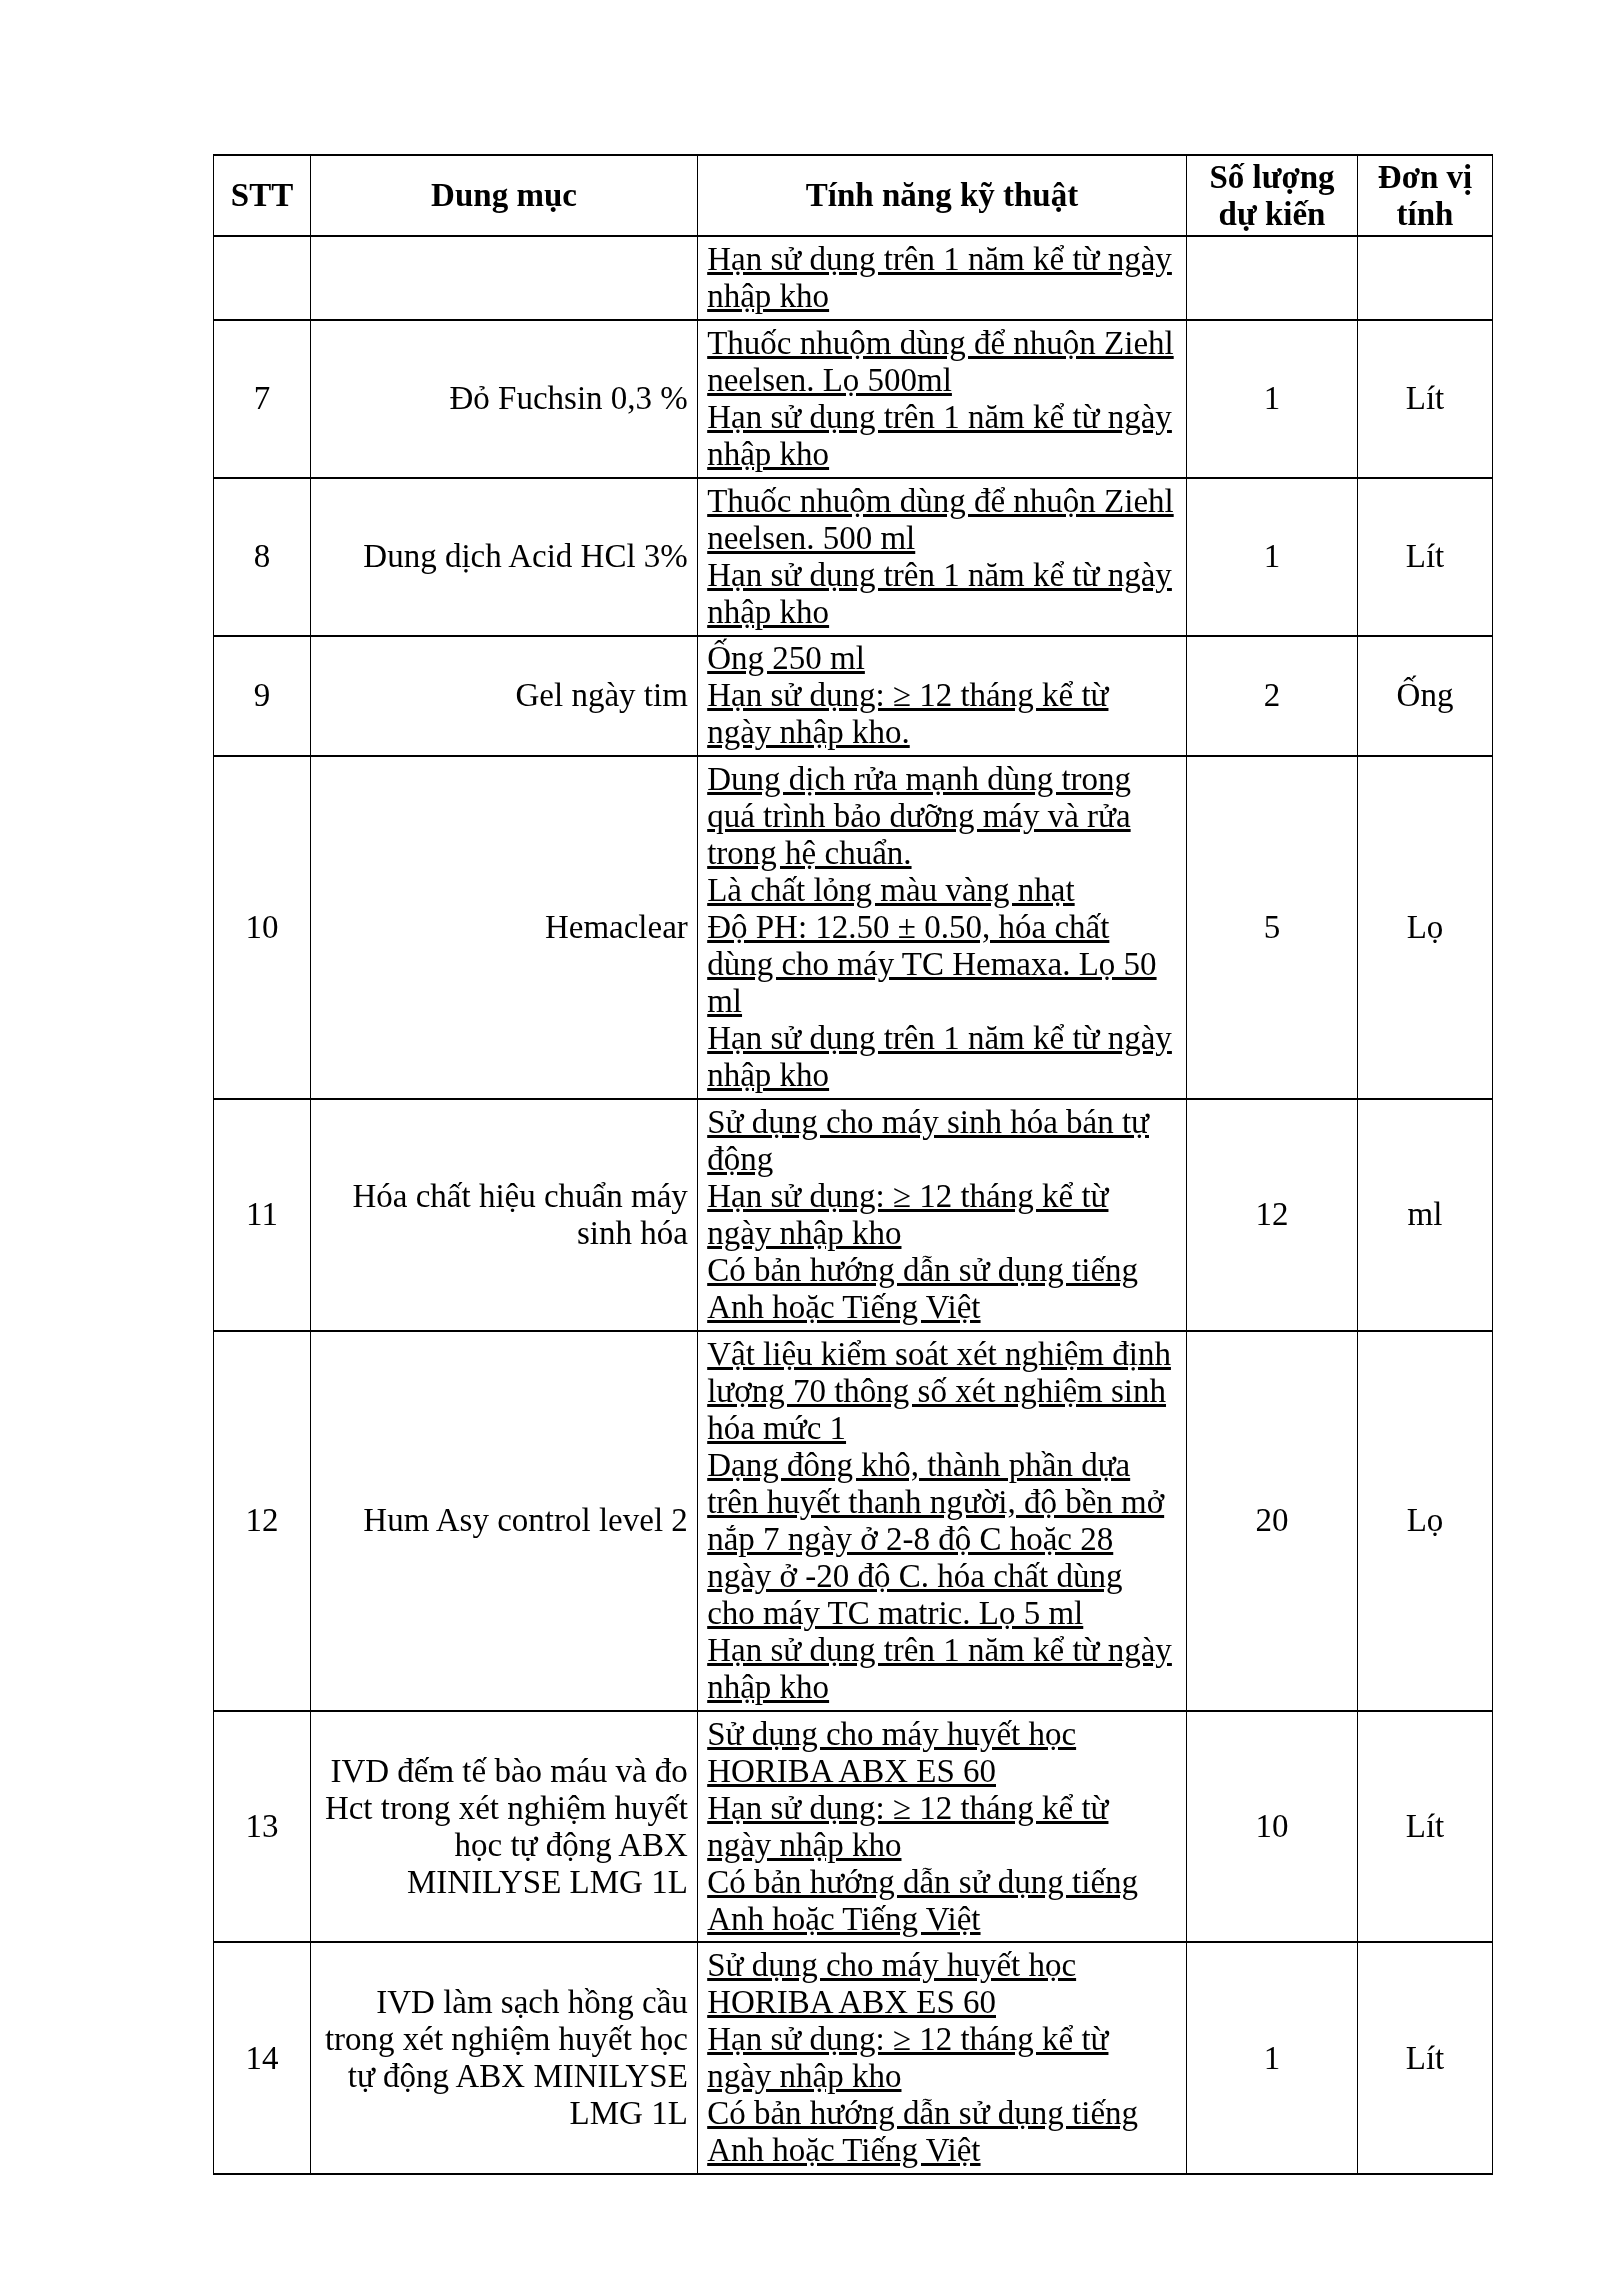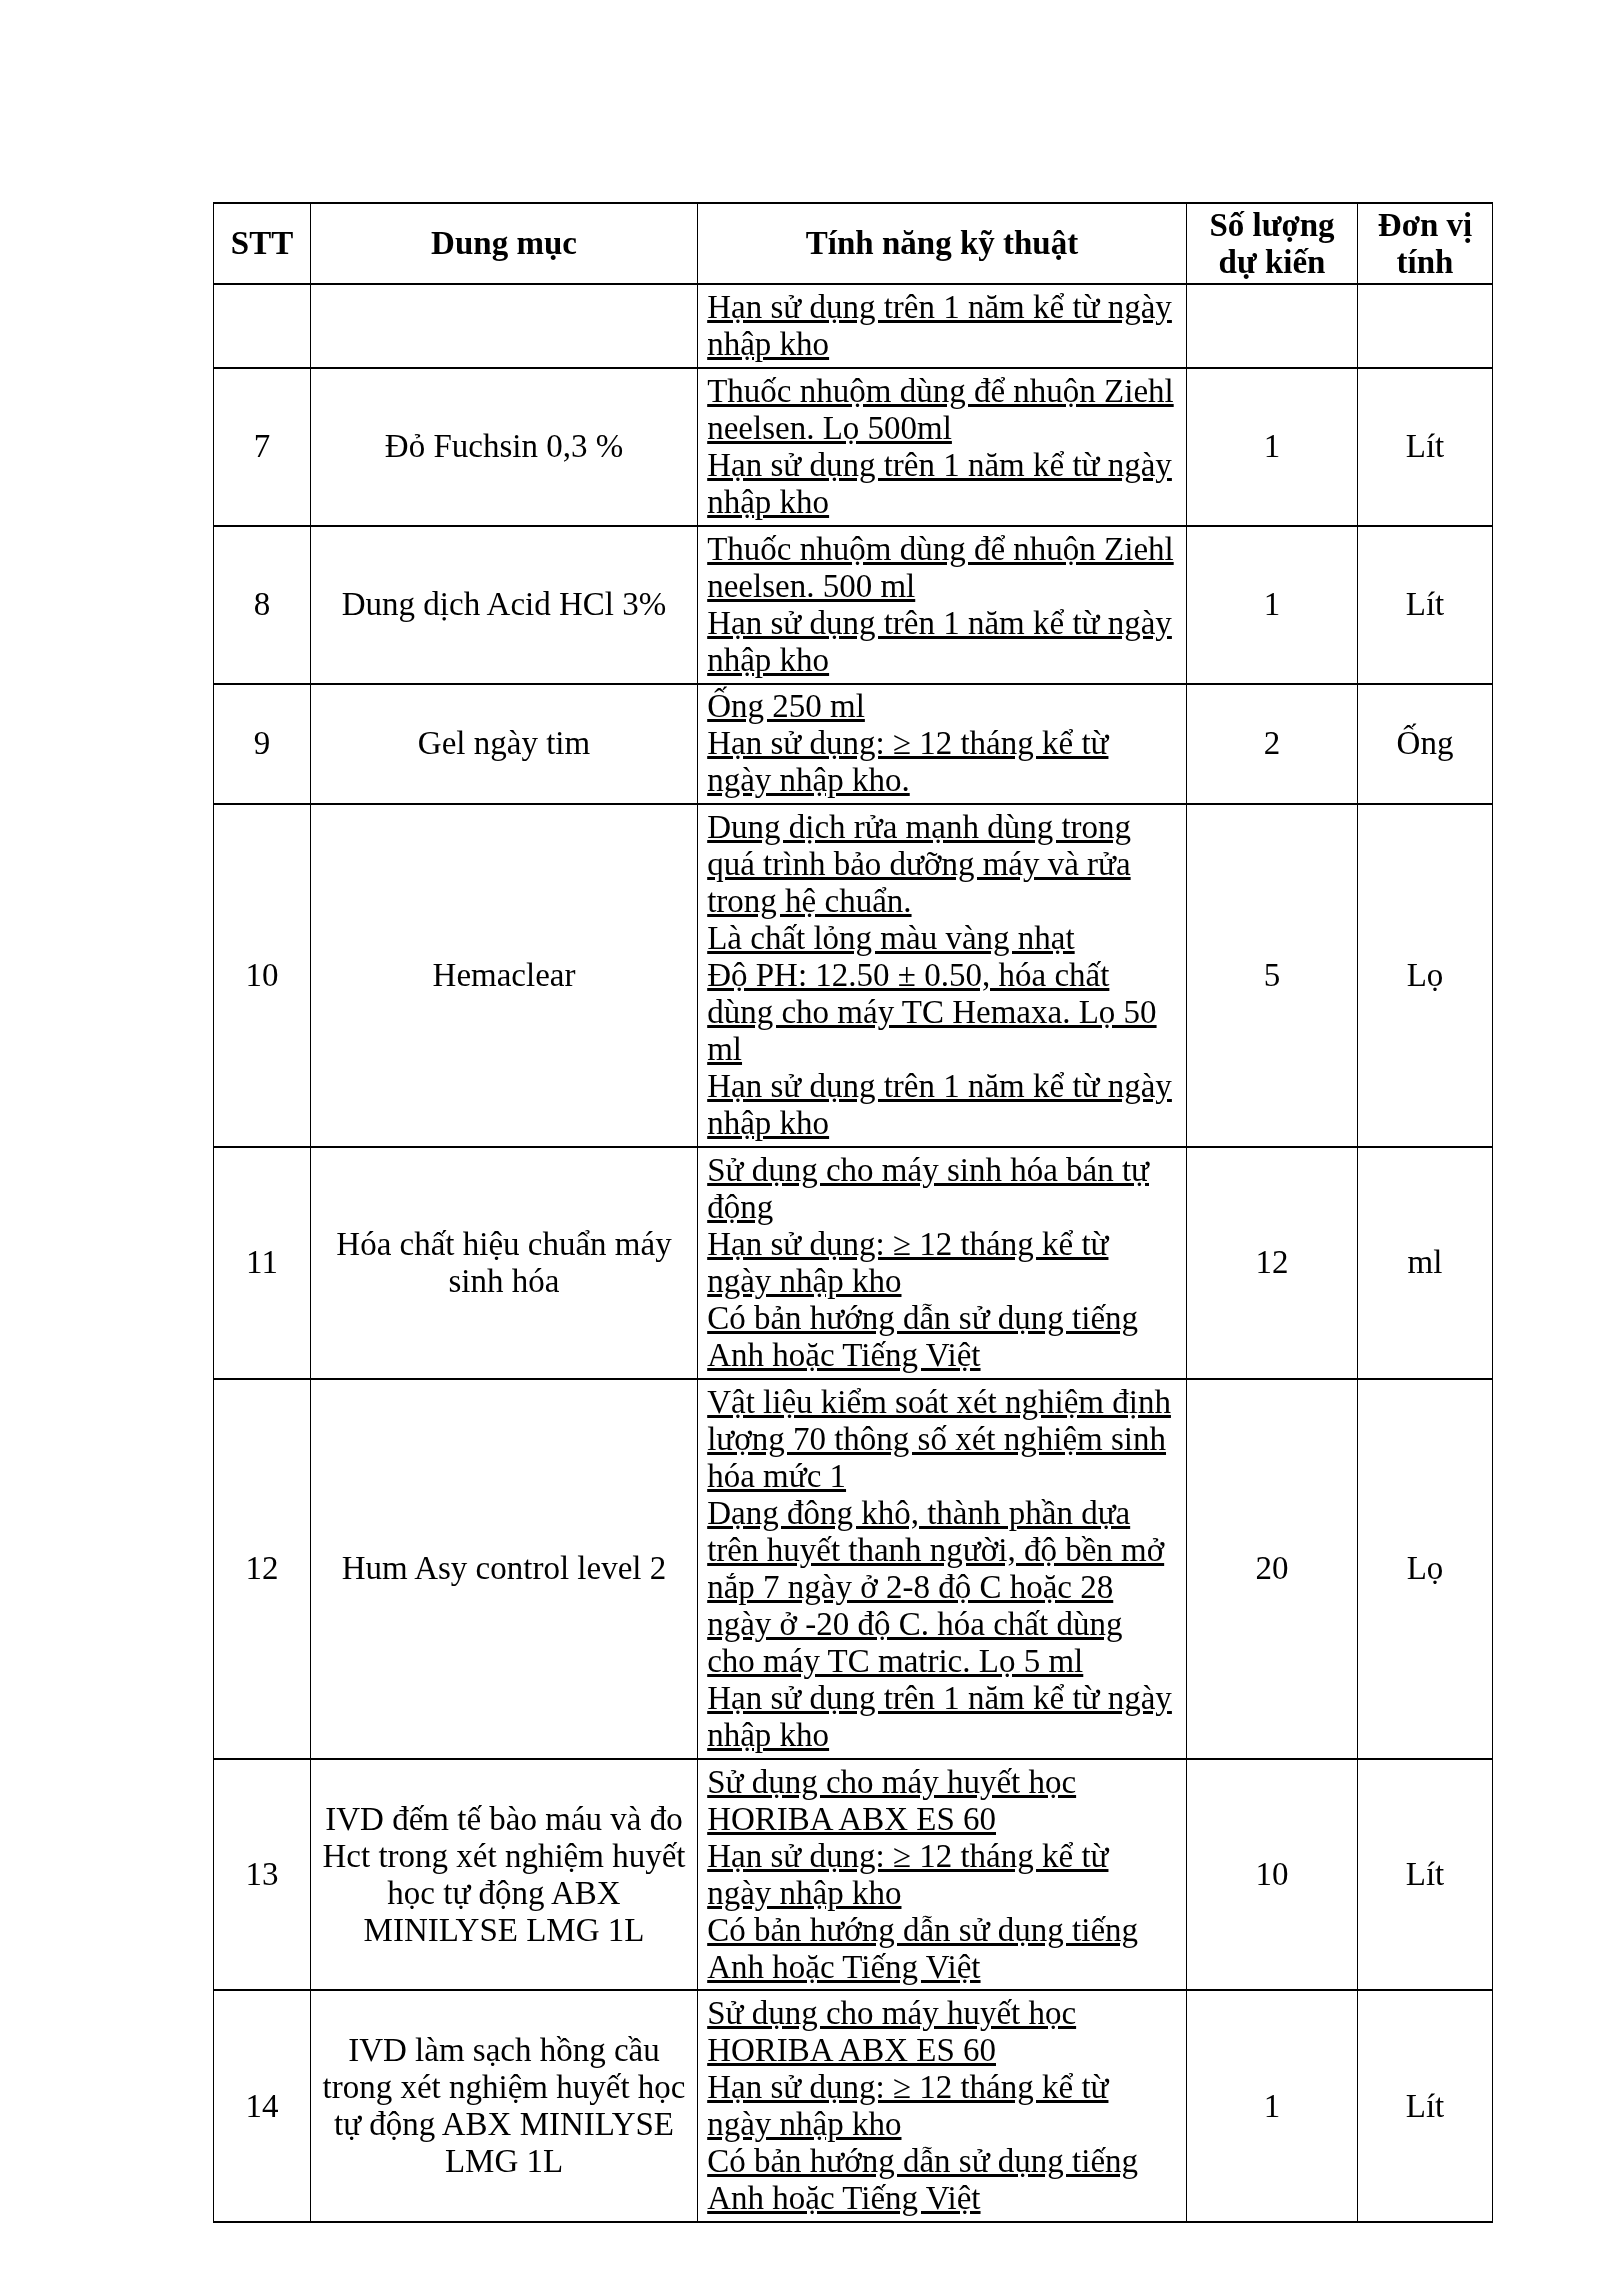--- a/index.html
+++ b/index.html
@@ -17,21 +17,20 @@
   }
   table.doc-table {
     position: absolute;
     left: 213px;
     top: 154px;
     width: 1280px;
     border-collapse: collapse;
     table-layout: fixed;
     font-size: 33px;
     line-height: 37px;
-    margin-top: 48px;
   }
   col.c-stt  { width: 97px; }
   col.c-name { width: 387px; }
   col.c-spec { width: 489px; }
   col.c-qty  { width: 171px; }
   col.c-unit { width: 135px; }
 
   table.doc-table th,
   table.doc-table td {
     border-left: 1.3px solid #000;
@@ -46,21 +45,21 @@
     vertical-align: middle;
     padding: 2.6px 3.9px;
     height: 72px;
   }
   td.col-stt {
     text-align: center;
     vertical-align: middle;
     padding: 2.6px 2.6px;
   }
   td.col-name {
-    text-align: center;
+    text-align: right;
     vertical-align: middle;
     padding: 3.9px 9.2px;
   }
   td.col-spec {
     text-align: left;
     vertical-align: top;
     padding: 3.9px 9.2px;
     text-decoration: underline;
   }
   td.col-qty, td.col-unit {

